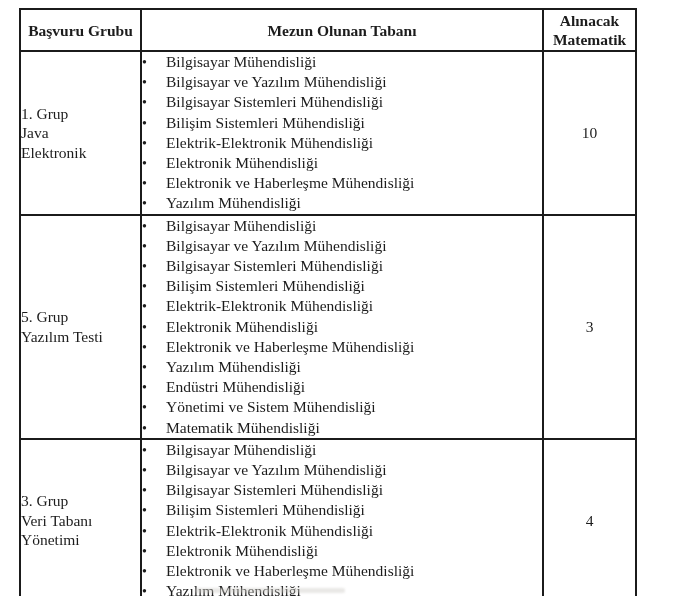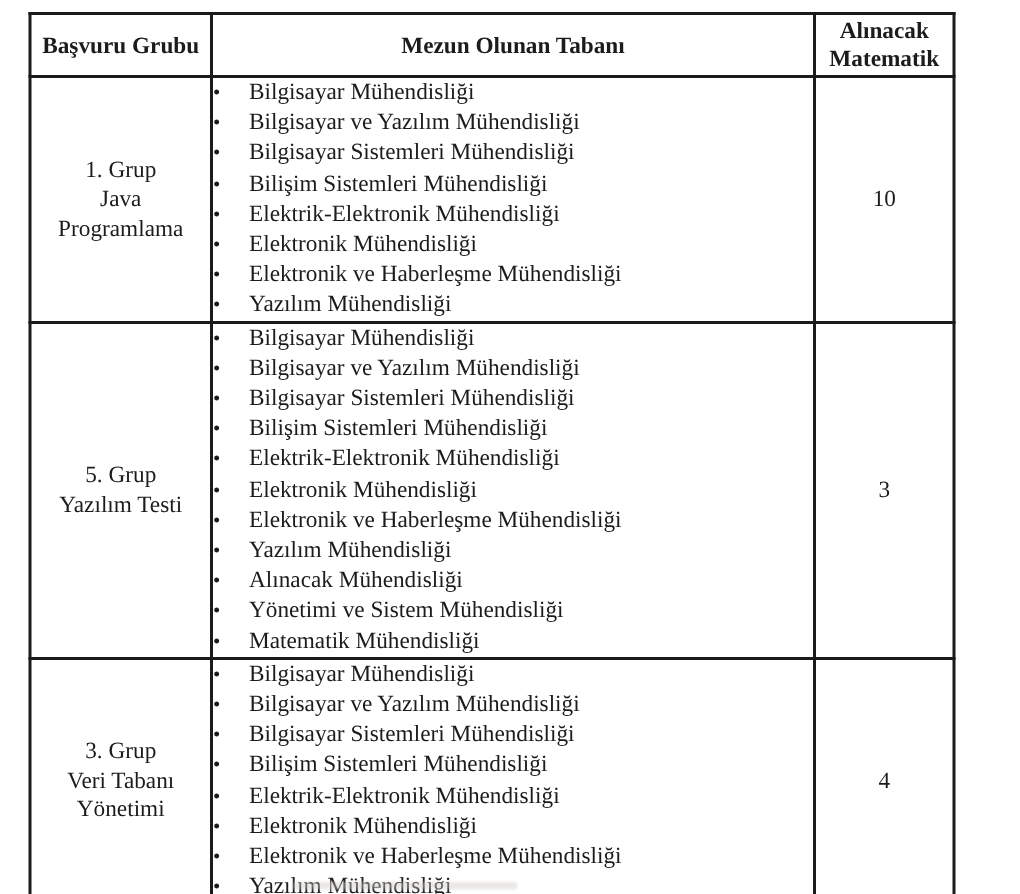--- a/index.html
+++ b/index.html
@@ -40,21 +40,21 @@
   th.col-header {
     font-weight: bold;
     font-size: 15.5px;
     line-height: 19px;
     text-align: center;
     vertical-align: middle;
     padding: 2px 6px;
   }
 
   td.group-cell {
-    text-align: center;
+    text-align: left;
     vertical-align: middle;
     font-size: 15.5px;
     line-height: 19.5px;
     margin-left: 48px;
   }
 
   td.dept-cell {
     vertical-align: middle;
     padding: 3px 4px 3px 26px;
   }
@@ -113,21 +113,21 @@
       <th class="col-header">Alınacak Matematik</th>
     </tr>
 
     <tr class="row-1">
       <td class="group-cell">
 
           <div class="group-line">1. Grup</div>
 
           <div class="group-line">Java</div>
 
-          <div class="group-line">Programlama</div>
+          <div class="group-line">Elektronik</div>
         </td>
       <td class="dept-cell">
         <ul class="dept-list">
 
             <li>
               <span class="bullet">•</span>
               <span class="dept-text">Bilgisayar Mühendisliği</span>
             </li>
 
             <li>
@@ -214,21 +214,21 @@
               <span class="dept-text">Elektronik ve Haberleşme Mühendisliği</span>
             </li>
 
             <li>
               <span class="bullet">•</span>
               <span class="dept-text">Yazılım Mühendisliği</span>
             </li>
 
             <li>
               <span class="bullet">•</span>
-              <span class="dept-text">Alınacak Mühendisliği</span>
+              <span class="dept-text">Endüstri Mühendisliği</span>
             </li>
 
             <li>
               <span class="bullet">•</span>
               <span class="dept-text">Yönetimi ve Sistem Mühendisliği</span>
             </li>
 
             <li>
               <span class="bullet">•</span>
               <span class="dept-text">Matematik Mühendisliği</span>

